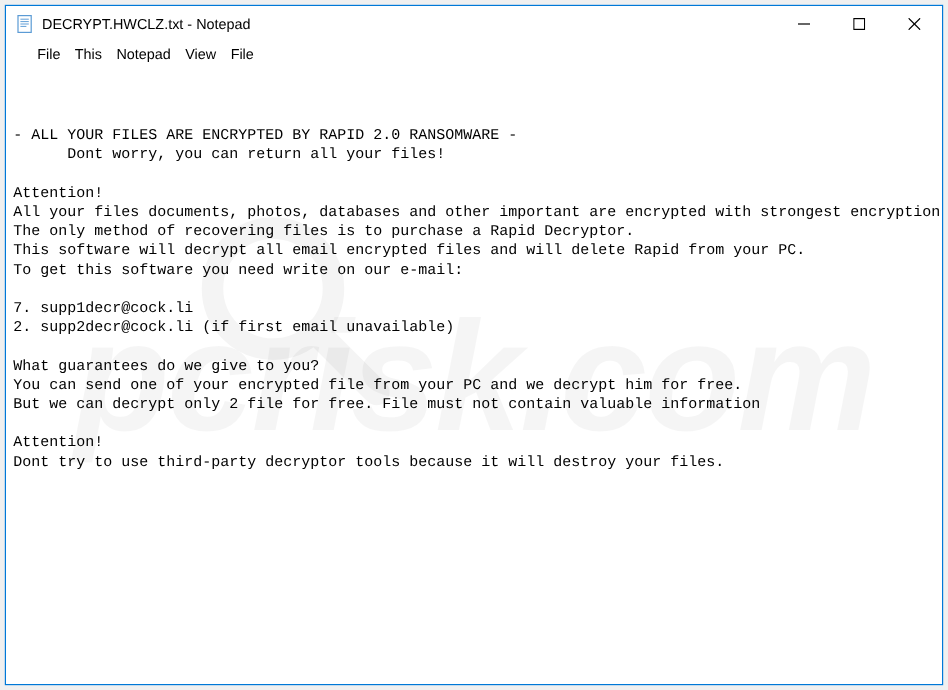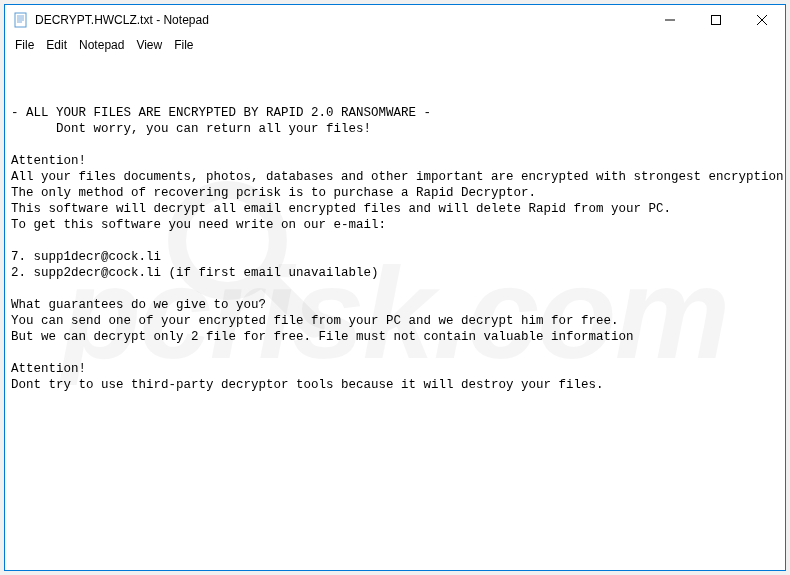--- a/index.html
+++ b/index.html
@@ -70,20 +70,21 @@
       height: 10px;
     }
     .menubar {
       height: 20px;
       background: #fff;
       display: flex;
       align-items: center;
       padding-left: 4px;
       font-size: 12px;
       color: #000;
+      margin-left: 16px;
     }
     .menu-item {
       padding: 1px 6px;
       cursor: default;
     }
     .content {
       flex: 1;
       background: #fff;
       padding: 2px 6px;
       font-family: Consolas, "Courier New", monospace;
@@ -148,40 +149,40 @@
         <svg viewBox="0 0 10 10">
             <line x1="0" y1="0" x2="10" y2="10" stroke="#000" stroke-width="1"></line>
             <line x1="10" y1="0" x2="0" y2="10" stroke="#000" stroke-width="1"></line>
           </svg>
       </button>
     </div>
   </div>
 
   <div class="menubar">
     <span class="menu-item">File</span>
-    <span class="menu-item">Edit</span>
+    <span class="menu-item">This</span>
     <span class="menu-item">Notepad</span>
     <span class="menu-item">View</span>
     <span class="menu-item">File</span>
   </div>
 
   <div class="content">
     <div class="watermark-icon">
       <svg width="180" height="180" viewBox="0 0 100 100">
         <circle cx="40" cy="40" r="28" fill="none" stroke="#000" stroke-width="10"></circle>
         <line x1="60" y1="60" x2="88" y2="88" stroke="#000" stroke-width="12" stroke-linecap="round"></line>
       </svg>
     </div>
     <div class="watermark">pcrisk.com</div>
 <span>- ALL YOUR FILES ARE ENCRYPTED BY RAPID 2.0 RANSOMWARE -</span>
 <span>      Dont worry, you can return all your files!</span>
 <span></span>
 <span>Attention!</span>
 <span>All your files documents, photos, databases and other important are encrypted with strongest encryption</span>
-<span>The only method of recovering pcrisk is to purchase a Rapid Decryptor.</span>
+<span>The only method of recovering files is to purchase a Rapid Decryptor.</span>
 <span>This software will decrypt all email encrypted files and will delete Rapid from your PC.</span>
 <span>To get this software you need write on our e-mail:</span>
 <span></span>
 <span>7. supp1decr@cock.li</span>
 <span>2. supp2decr@cock.li (if first email unavailable)</span>
 <span></span>
 <span>What guarantees do we give to you?</span>
 <span>You can send one of your encrypted file from your PC and we decrypt him for free.</span>
 <span>But we can decrypt only 2 file for free. File must not contain valuable information</span>
 <span></span>

